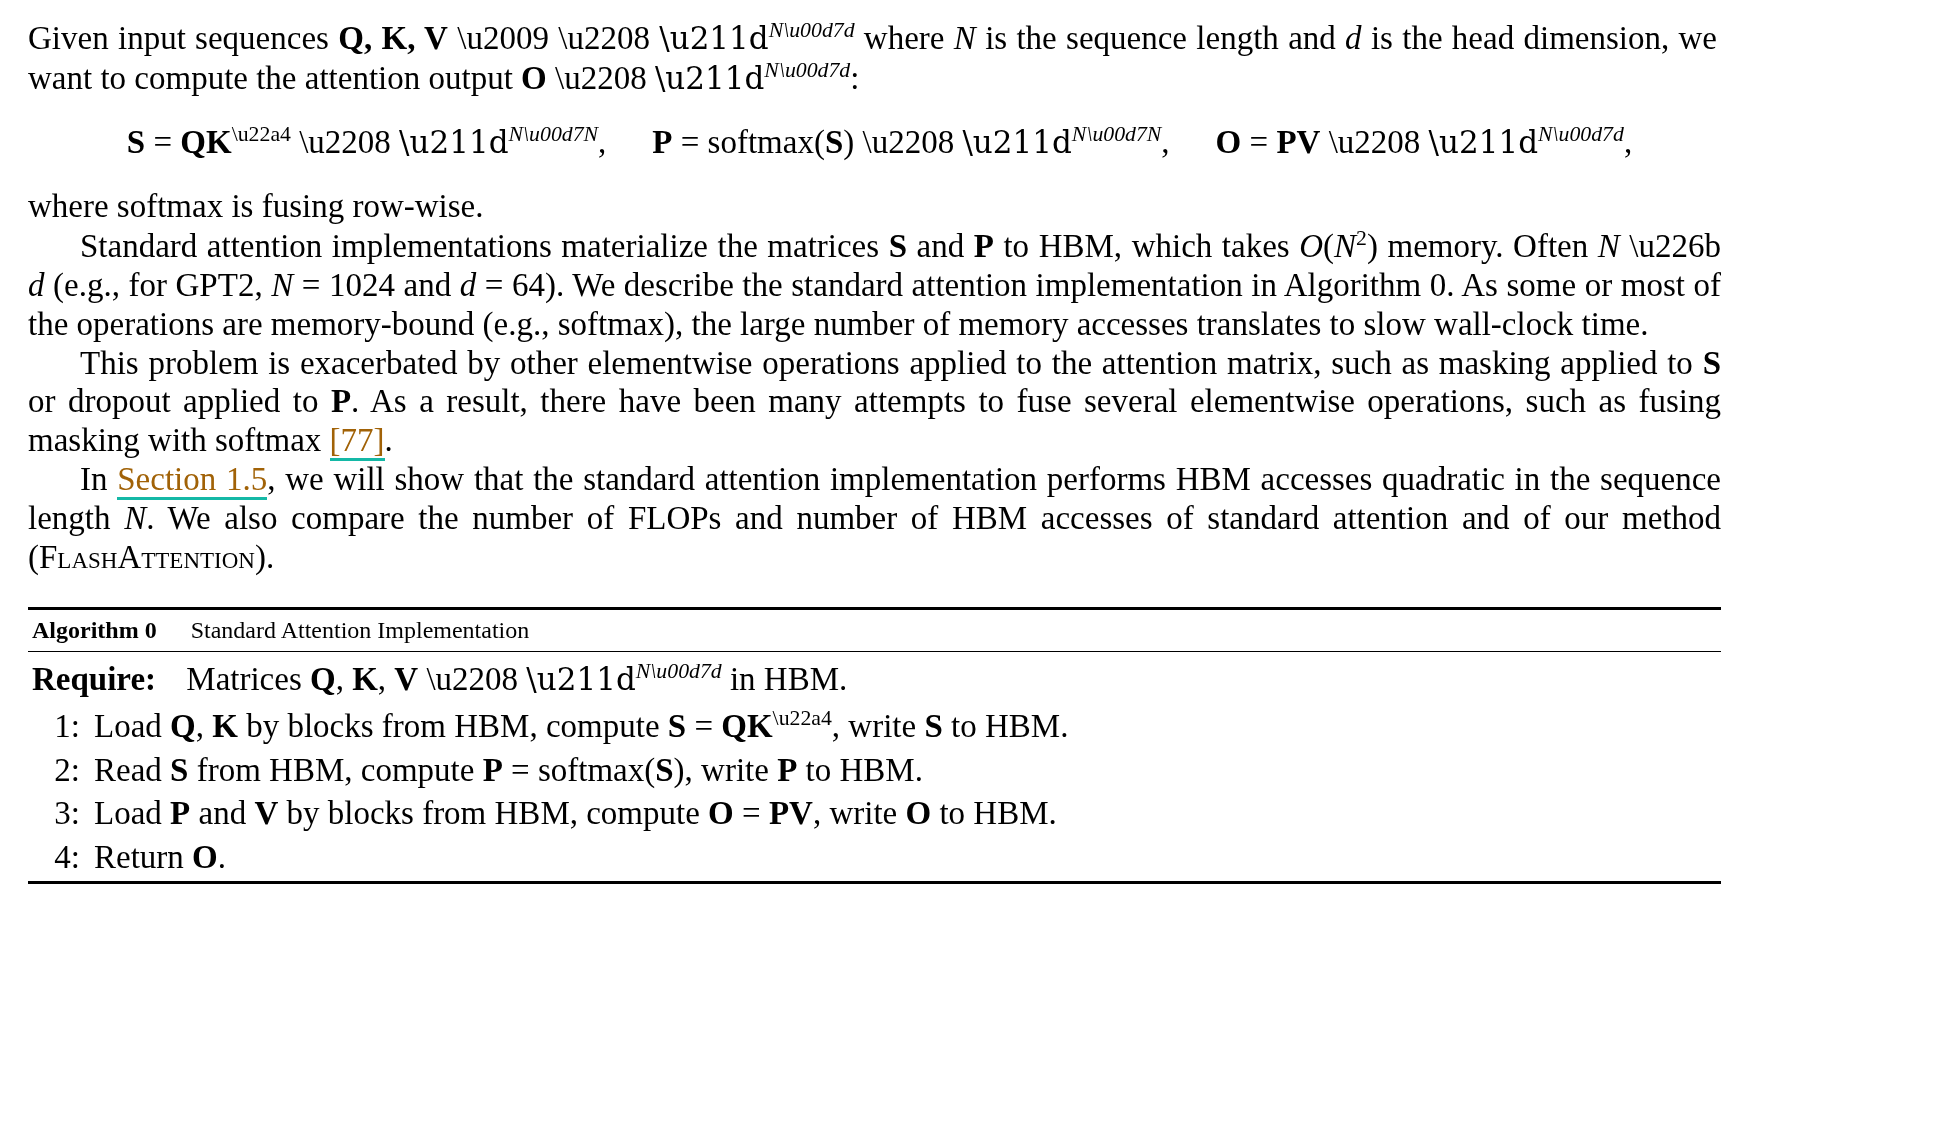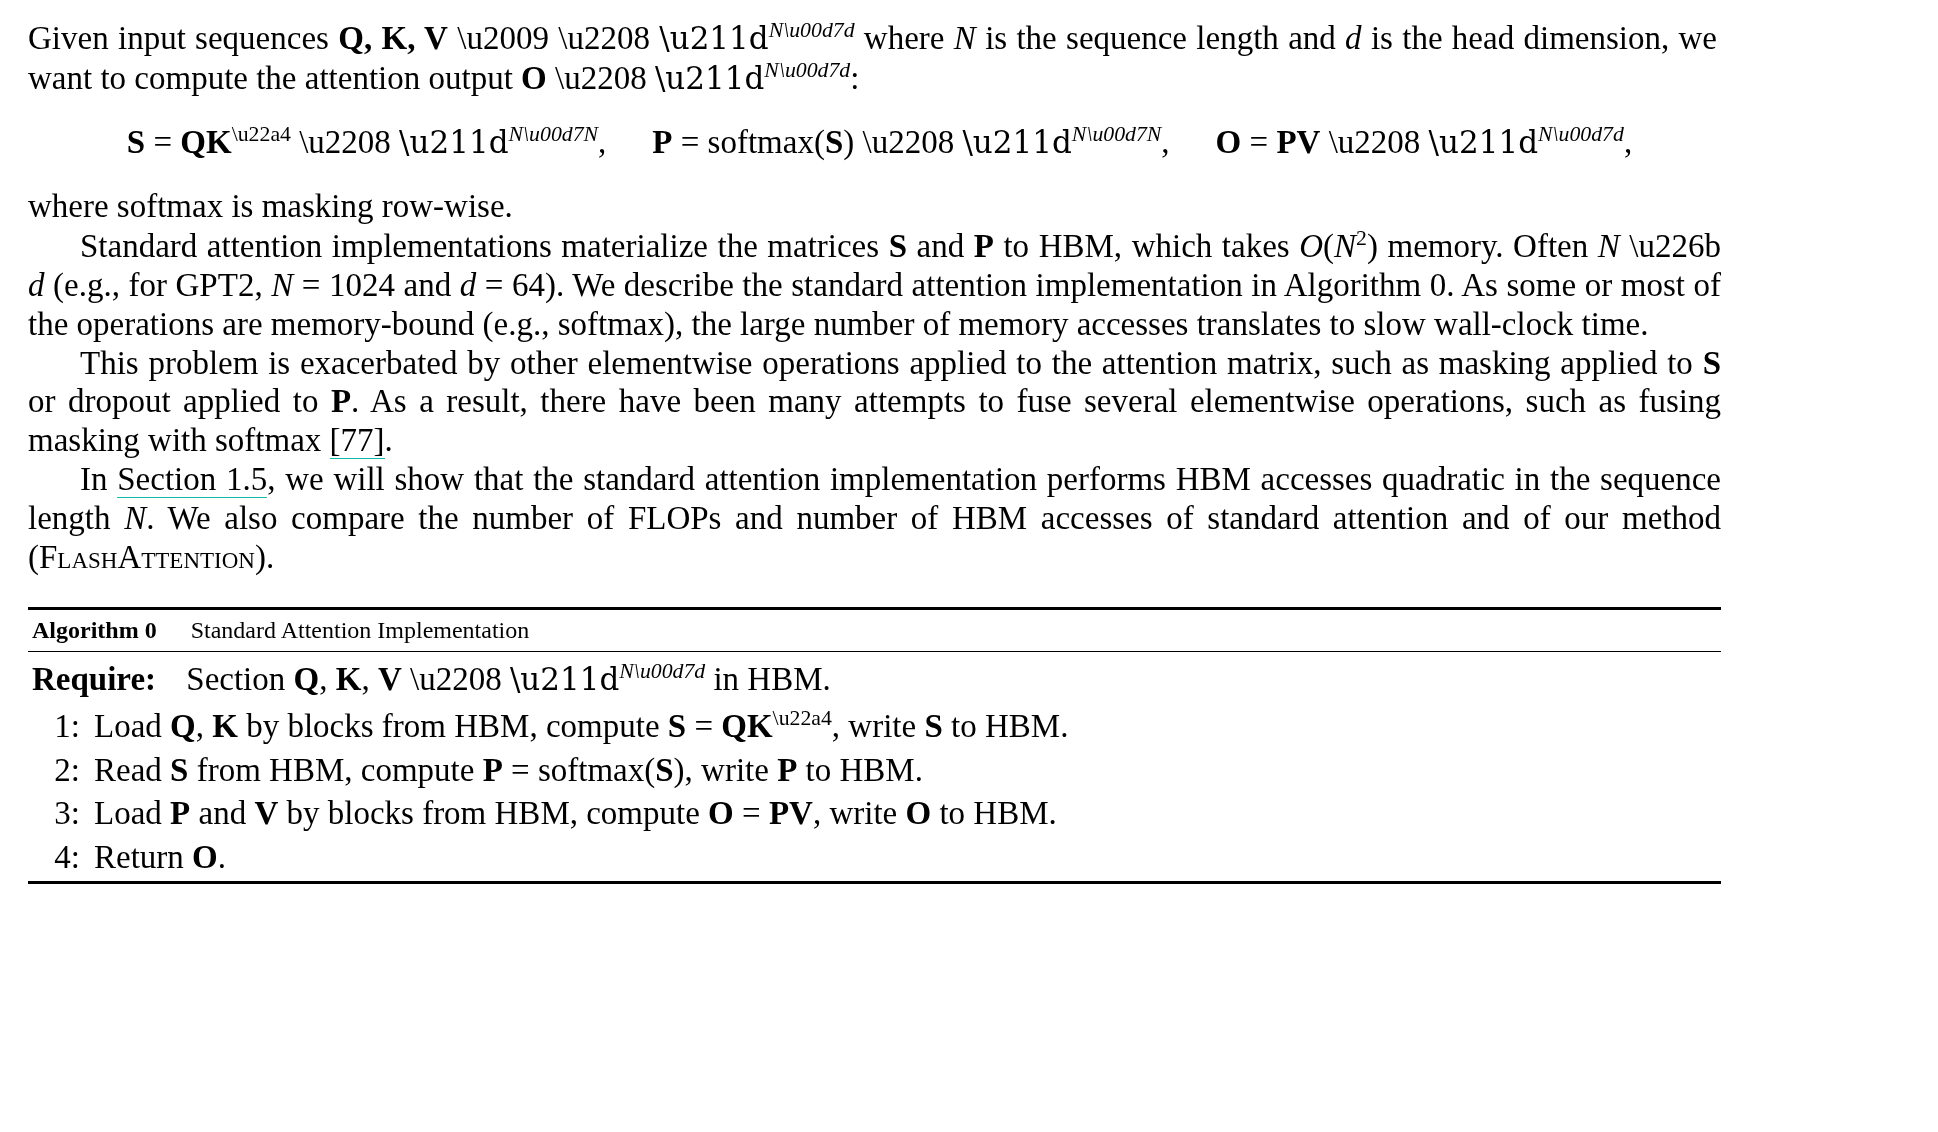--- a/index.html
+++ b/index.html
@@ -58,23 +58,23 @@
   }
   .display-eq .gap {
     display: inline-block;
     width: 46px;
   }
   .gap-sm {
     display: inline-block;
     width: 22px;
   }
   a.ref {
-    color: #000000;
+    color: #a16207;
     text-decoration: none;
-    border-bottom: 1px solid #14b8a6;
+    border-bottom: 3px solid #14b8a6;
   }
   .sc {
     font-variant: small-caps;
     margin-top: 10px;
   }
   .algo-box {
     margin-top: 30px;
   }
   .rule-thick {
     border-top: 3px solid #000;
@@ -128,21 +128,21 @@
 <div class="page">
 
   <p class="top-text">
     <span>Given input sequences </span><span class="bf">Q</span><span class="bf">, </span><span class="bf">K</span><span class="bf">, </span><span class="bf">V</span><span> \u2009</span><span> \u2208 </span><span class="bbr">\u211d</span><sup class="sub-exp">N\u00d7d</sup><span> where </span><span class="it">N</span><span> is the sequence length and </span><span class="it">d</span><span> is the head dimension, we want to compute the attention output </span><span class="bf">O</span><span> \u2208 </span><span class="bbr">\u211d</span><sup class="sub-exp">N\u00d7d</sup><span>:</span>
   </p>
 
   <div class="display-eq">
     <span class="bf">S</span> = <span class="bf">QK</span><sup class="upr">\u22a4</sup> \u2208 <span class="bbr">\u211d</span><sup class="sub-exp">N\u00d7N</sup>,<span class="gap"></span><span class="bf">P</span> = softmax(<span class="bf">S</span>) \u2208 <span class="bbr">\u211d</span><sup class="sub-exp">N\u00d7N</sup>,<span class="gap"></span><span class="bf">O</span> = <span class="bf">PV</span> \u2208 <span class="bbr">\u211d</span><sup class="sub-exp">N\u00d7d</sup>,
   </div>
 
-  <p>where softmax is masking row-wise.</p>
+  <p>where softmax is fusing row-wise.</p>
 
   <p class="indent">
     <span>Standard attention implementations materialize the matrices </span><span class="bf">S</span><span> and </span><span class="bf">P</span><span> to HBM, which takes </span><span class="it">O</span><span>(</span><span class="it">N</span><sup class="upr">2</sup><span>)</span><span> memory. Often </span><span class="it">N</span><span> \u226b </span><span class="it">d</span><span> (e.g., for GPT2, </span><span class="it">N</span><span> = 1024 and </span><span class="it">d</span><span> = 64)</span><span>. We describe the standard attention implementation in Algorithm 0. As some or most of the operations are memory-bound (e.g., softmax), the large number of memory accesses translates to slow wall-clock time.</span>
   </p>
 
   <p class="indent">
     <span>This problem is exacerbated by other elementwise operations applied to the attention matrix, such as masking applied to </span><span class="bf">S</span><span> or dropout applied to </span><span class="bf">P</span><span>. As a result, there have been many attempts to fuse several elementwise operations, such as fusing masking with softmax </span><a class="ref" href="#">[77]</a><span>.</span>
   </p>
 
   <p class="indent">
@@ -154,21 +154,21 @@
     <div class="algo-title">
       <span class="name">Algorithm 0</span>
       <span class="gap-sm"></span>
       <span>Standard Attention Implementation</span>
     </div>
     <div class="rule-thin"></div>
     <div class="algo-body">
 
       <div class="algo-require">
         <span class="kw">Require:</span>
-        <span class="gap-sm"></span><span>Section </span><span class="bf">Q</span><span>, </span><span class="bf">K</span><span>, </span><span class="bf">V</span><span> \u2208 </span><span class="bbr">\u211d</span><sup class="sub-exp">N\u00d7d</sup><span> in HBM.</span>
+        <span class="gap-sm"></span><span>Matrices </span><span class="bf">Q</span><span>, </span><span class="bf">K</span><span>, </span><span class="bf">V</span><span> \u2208 </span><span class="bbr">\u211d</span><sup class="sub-exp">N\u00d7d</sup><span> in HBM.</span>
       </div>
 
       <div class="algo-line">
         <div class="algo-num">1:</div>
         <div class="algo-text">Load <span class="bf">Q</span>, <span class="bf">K</span> by blocks from HBM, compute <span class="bf">S</span> = <span class="bf">QK</span><sup class="upr">\u22a4</sup>, write <span class="bf">S</span> to HBM.</div>
       </div>
 
       <div class="algo-line">
         <div class="algo-num">2:</div>
         <div class="algo-text">Read <span class="bf">S</span> from HBM, compute <span class="bf">P</span> = softmax(<span class="bf">S</span>), write <span class="bf">P</span> to HBM.</div>

